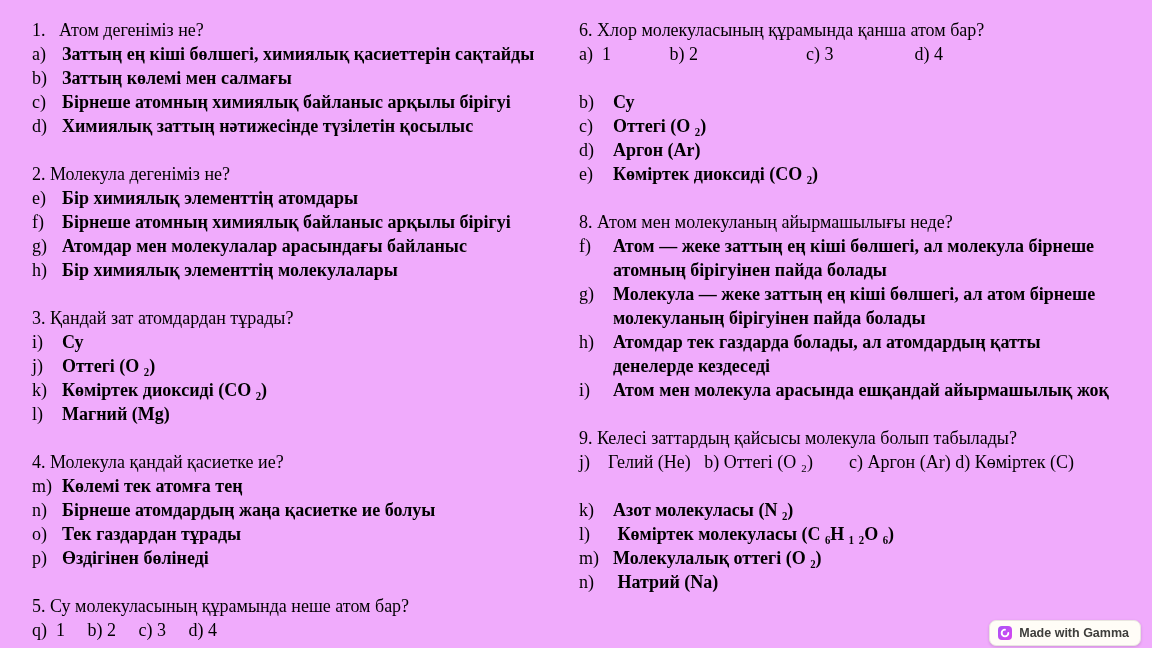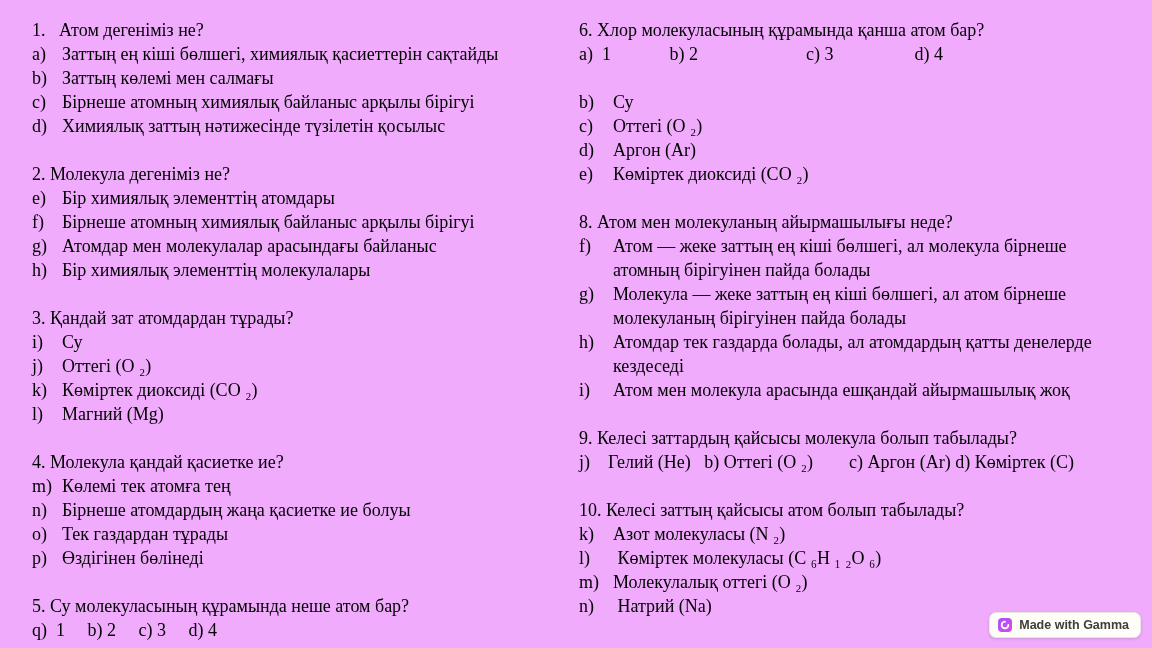--- a/index.html
+++ b/index.html
@@ -18,28 +18,28 @@
   .col-right { left: 568px; width: 546px; margin-left: 11px; }
 
   .qblock { margin-bottom: 24px; }
   .qblock:last-child { margin-bottom: 0; }
 
   .qtitle { line-height: 24px; white-space: pre-wrap; }
 
   .opt { display: flex; line-height: 24px; }
   .opt .m { flex: 0 0 30px; }
   .col-right .opt .m { flex: 0 0 34px; }
-  .opt .t { flex: 1; white-space: pre-wrap; }
+  .opt .t { flex: 1; white-space: pre-wrap; font-weight: bold; }
 
   .opt-row { line-height: 24px; white-space: pre; }
 
   .badge {
     position: absolute;
     right: 11px;
-    bottom: 10px;
+    bottom: 2px;
     display: flex;
     align-items: center;
     gap: 7px;
     background: #fffdf7;
     border: 1px solid #e9e6e0;
     border-radius: 7px;
     padding: 5px 11px 5px 8px;
     box-shadow: 0 1px 3px rgba(0,0,0,0.14);
     font-family: "Liberation Sans", "DejaVu Sans", sans-serif;
     font-size: 12.5px;
@@ -176,21 +176,20 @@
         <div class="opt">
           <span class="m">i)</span>
           <span class="t">Атом мен молекула арасында ешқандай айырмашылық жоқ</span>
         </div>
       </div>
       <div class="qblock">
         <div class="qtitle">9. Келесі заттардың қайсысы молекула болып табылады?</div>
         <div class="opt-row">j)    Гелий (He)   b) Оттегі (O ₂)        c) Аргон (Ar) d) Көміртек (C)</div>
       </div>
       <div class="qblock">
-        <div class="qtitle">10. Келесі заттың қайсысы атом болып табылады?</div>
         <div class="opt">
           <span class="m">k)</span>
           <span class="t">Азот молекуласы (N ₂)</span>
         </div>
         <div class="opt">
           <span class="m">l)</span>
           <span class="t"> Көміртек молекуласы (C ₆H ₁ ₂O ₆)</span>
         </div>
         <div class="opt">
           <span class="m">m)</span>

